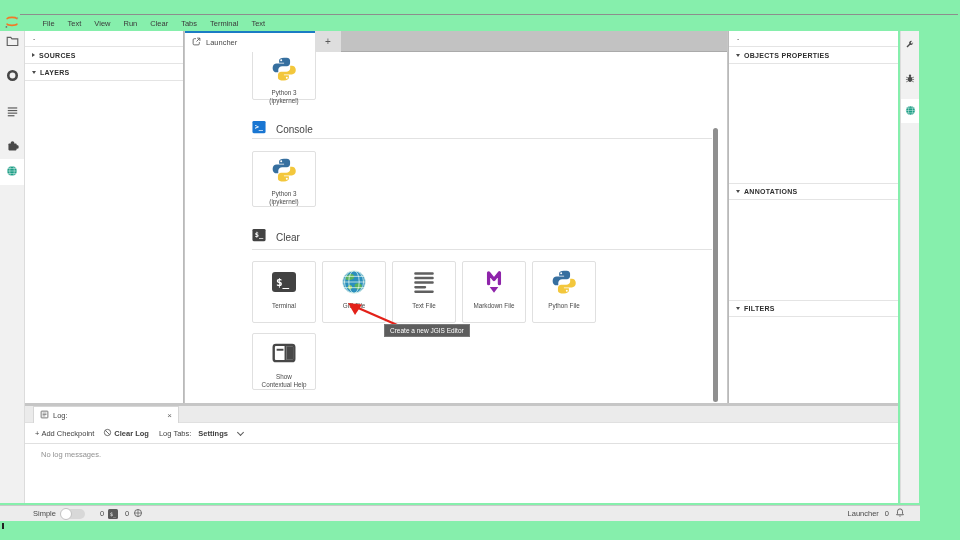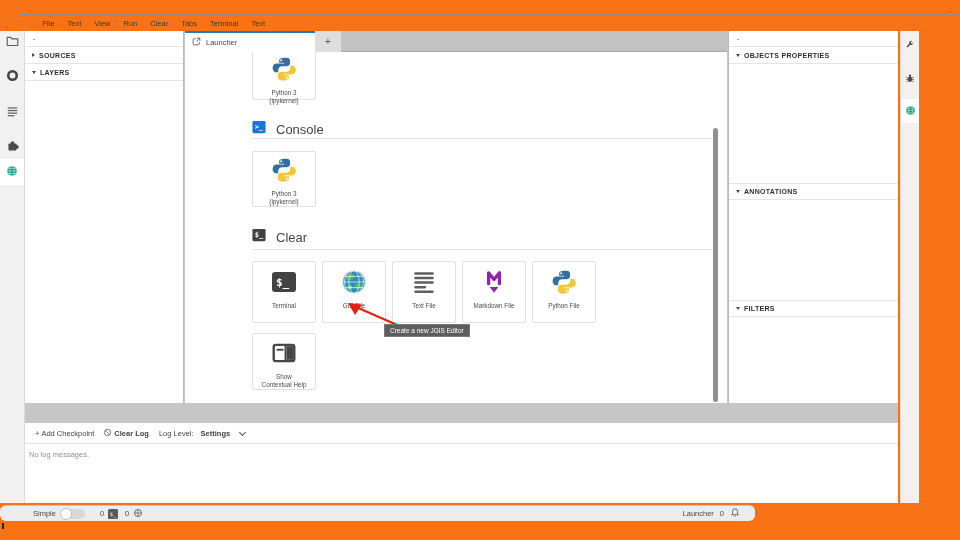--- a/index.html
+++ b/index.html
@@ -1,16 +1,16 @@
 <!DOCTYPE html>
 <html><head>
 <meta charset="utf-8">
 <style>
   html,body{margin:0;padding:0;background:#fff;}
-  .page{position:relative;width:960px;height:540px;background:#f97316;overflow:hidden;
+  .page{position:relative;width:960px;height:540px;background:#86efac;overflow:hidden;
         font-family:"Liberation Sans",sans-serif;-webkit-font-smoothing:antialiased;}
   .abs{position:absolute;}
 
   
   .top-line{position:absolute;left:20px;top:14px;width:938px;height:1px;background:#8d8d8d;}
   .menubar{position:absolute;left:36px;top:15px;height:16px;display:flex;align-items:center;}
   .menu-item{font-size:7.5px;color:#3a3a3a;padding:0 6.5px;white-space:nowrap;}
 
   
   .left-strip{position:absolute;left:0;top:31px;width:25px;height:472px;background:#f1f1f1;border-right:1px solid #dcdcdc;box-sizing:border-box;}
@@ -34,42 +34,42 @@
   .launcher{position:absolute;left:160px;top:0;width:542px;height:372px;}
   .launcher-tabbar{position:absolute;left:0;top:0;width:542px;height:21px;background:#c2c2c2;border-bottom:1px solid #aaa;box-sizing:border-box;}
   .tab-active{position:absolute;left:0;top:0;width:130px;height:21px;background:#fff;border-top:2px solid #1b7cc4;
               box-sizing:border-box;display:flex;align-items:center;gap:5px;padding-left:7px;font-size:7.5px;color:#4a4a4a;}
   .newtab{position:absolute;left:130px;top:0;width:26px;height:21px;background:#dedede;display:flex;align-items:center;justify-content:center;font-size:10px;color:#5a5a5a;}
   .launcher-content{position:absolute;left:0;top:21px;width:542px;height:351px;background:#fff;overflow:hidden;}
   .card{position:absolute;width:64px;background:#fff;border:1px solid #e0e0e0;border-radius:2px;box-sizing:border-box;
         display:flex;flex-direction:column;align-items:center;}
   .card-label{font-size:6.3px;color:#4a4a4a;text-align:center;line-height:1.3;margin-top:3px;}
   .sec-head{position:absolute;display:flex;align-items:center;gap:10px;}
-  .sec-title{font-size:13px;color:#454545;}
+  .sec-title{font-size:10px;color:#454545;}
   .rule{position:absolute;height:1px;background:#e2e2e2;width:460px;left:67px;}
   .scrollbar{position:absolute;left:528px;top:76px;width:5px;height:274px;background:#8f8f8f;border-radius:2.5px;}
   .tooltip{position:absolute;left:199px;top:272px;height:13px;background:#5d5d5d;color:#fff;font-size:6.5px;
            display:flex;align-items:center;padding:0 5px;border:1px solid #787878;box-sizing:border-box;white-space:nowrap;}
 
   
   .log-panel{position:absolute;left:0;top:375px;width:873px;height:97px;}
   .log-tabbar{position:absolute;left:0;top:0;width:873px;height:17px;background:#ebebeb;border-bottom:1px solid #e0e0e0;box-sizing:border-box;}
   .log-tab{position:absolute;left:8px;top:0;width:146px;height:17px;background:#fff;border:1px solid #d6d6d6;border-bottom:none;
            box-sizing:border-box;display:flex;align-items:center;gap:4px;padding:0 6px;font-size:7.5px;color:#444;}
   .log-tab-close{margin-left:auto;font-size:8px;color:#666;}
   .log-toolbar{position:absolute;left:0;top:17px;width:873px;height:21px;background:#fff;border-bottom:1px solid #e0e0e0;
                box-sizing:border-box;display:flex;align-items:center;padding-left:10px;font-size:7.5px;color:#3f3f3f;}
   .tb-btn{display:flex;align-items:center;gap:2px;white-space:nowrap;}
-  .log-content{position:absolute;left:0;top:38px;width:873px;height:59px;background:#fff;box-sizing:border-box;padding:6px 4px;
+  .log-content{position:absolute;left:0;top:38px;width:873px;height:59px;background:#fff;box-sizing:border-box;padding:6px 16px;
                font-size:7.5px;color:#909090;}
   .caret{width:4px;height:4px;border-right:1px solid #5a5a5a;border-bottom:1px solid #5a5a5a;transform:rotate(45deg);display:inline-block;margin-left:10px;margin-top:-2px;}
 
   
-  .statusbar{position:absolute;left:0;top:505px;width:755px;height:16px;background:#ececec;border-top:1px solid #c9c9c9;
-             box-sizing:border-box;font-size:7.5px;color:#4a4a4a;border-radius:6px;}
+  .statusbar{position:absolute;left:0;top:505px;width:920px;height:16px;background:#ececec;border-top:1px solid #c9c9c9;
+             box-sizing:border-box;font-size:7.5px;color:#4a4a4a;}
   .sb-left{position:absolute;left:33px;top:0;height:15px;display:flex;align-items:center;}
   .sb-right{position:absolute;right:15px;top:0;height:15px;display:flex;align-items:center;gap:6px;}
   .toggle{width:24px;height:10px;background:#d8d8d8;border-radius:5px;position:relative;margin-left:5px;}
   .knob{position:absolute;left:-1px;top:-1px;width:12px;height:12px;background:#fff;border:1px solid #c2c2c2;border-radius:50%;box-sizing:border-box;}
   .term-badge{width:10px;height:10px;background:#5a5a5a;border-radius:1.5px;color:#fff;font-size:5px;display:flex;align-items:center;justify-content:center;
               font-family:"DejaVu Sans Mono",monospace;}
   .cursor-artifact{position:absolute;left:2px;top:523px;width:2px;height:6px;background:#222;}
 </style>
 </head>
 <body>
@@ -342,35 +342,51 @@
         <span class="tri-d"></span>
         <span>ANNOTATIONS</span>
       </div>
       <div class="acc-row acc-abs" style="top:269px;">
         <span class="tri-d"></span>
         <span>FILTERS</span>
       </div>
     </section>
 
     <section class="log-panel">
+      <div class="log-tabbar">
+        <div class="log-tab">
+          <span>
+            <svg width="9" height="9" viewBox="0 0 16 16">
+              <rect x="2" y="2" width="12" height="12" rx="1" fill="none" stroke="#5f5f5f" stroke-width="1.5"></rect>
+              <g stroke="#5f5f5f" stroke-width="1.2">
+                  <line x1="4.5" y1="5.5" x2="11.5" y2="5.5"></line>
+                  <line x1="4.5" y1="8" x2="11.5" y2="8"></line>
+                  <line x1="4.5" y1="10.5" x2="9.5" y2="10.5"></line>
+                </g>
+            </svg>
+          </span>
+          <span>Log:</span>
+          <span class="log-tab-close">×</span>
+        </div>
+      </div>
       <div class="log-toolbar">
         <span class="tb-btn">
           <span>+</span>
           <span>Add Checkpoint</span>
         </span>
         <span class="tb-btn" style="margin-left:9px;font-weight:bold;">
           <span>
             <svg width="9" height="9" viewBox="0 0 16 16">
               <circle cx="8" cy="8" r="5.6" fill="none" stroke="#4a4a4a" stroke-width="1.4"></circle>
               <line x1="4.2" y1="4.2" x2="11.8" y2="11.8" stroke="#4a4a4a" stroke-width="1.4"></line>
             </svg>
           </span>
           <span>Clear Log</span>
         </span>
-        <span style="margin-left:10px;">Log Level:</span>
+        <span style="margin-left:10px;">Log Tabs:</span>
         <span style="margin-left:7px;font-weight:bold;">Settings</span>
         <span class="caret"></span>
       </div>
       <div class="log-content">
         <span>No log messages.</span>
       </div>
     </section>
   </div>
 
   <div class="right-strip">

